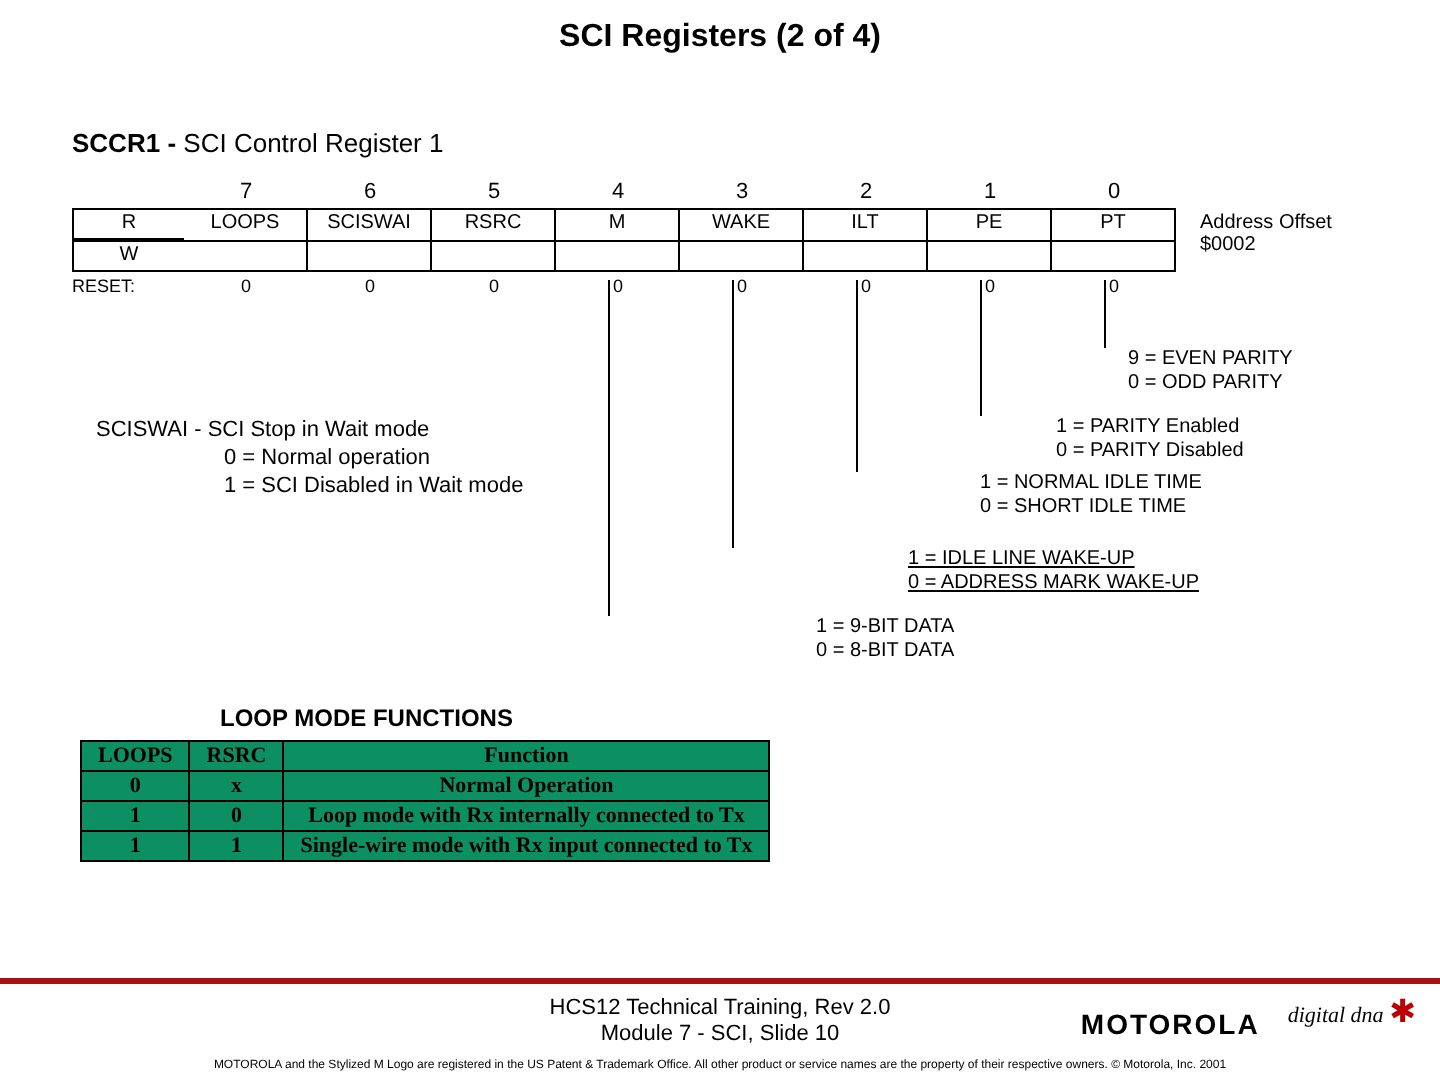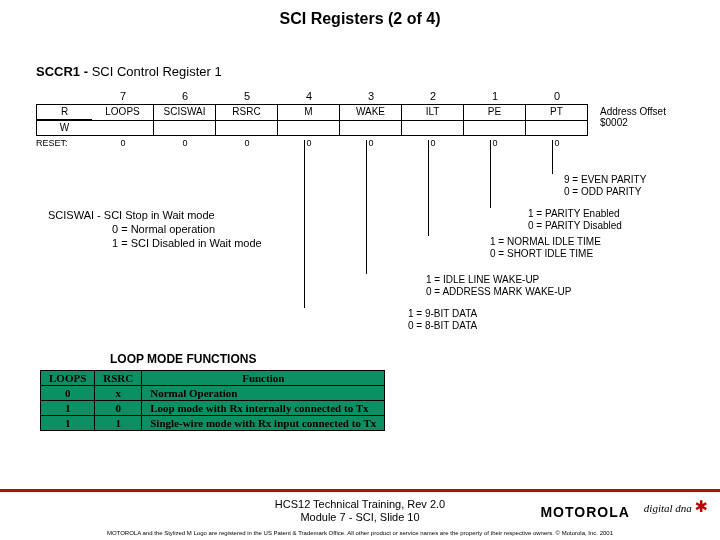--- a/index.html
+++ b/index.html
@@ -86,21 +86,21 @@
 
   .ann {
     position: absolute;
     font-size: 10px;
     line-height: 12px;
     white-space: nowrap;
   }
   .ann-pt { top: 174px; left: 564px; }
   .ann-pe { top: 208px; left: 528px; }
   .ann-ilt { top: 236px; left: 490px; }
-  .ann-wake { top: 274px; left: 426px; }
+  .ann-wake { top: 274px; left: 454px; text-decoration: underline; }
   .ann-m   { top: 308px; left: 408px; }
 
   .sciswai {
     position: absolute;
     top: 208px;
     left: 48px;
     font-size: 11px;
     line-height: 14px;
   }
 
@@ -122,20 +122,21 @@
     position: absolute;
     top: 370px;
     left: 40px;
     border-collapse: collapse;
     font-size: 11px;
     font-family: "Times New Roman", serif;
   }
   table.loop th, table.loop td {
     border: 1px solid #000;
     padding: 1px 8px;
+    text-align: center;
   }
   table.loop th {
     background: #0b8f63;
     color: #000;
     font-weight: bold;
     text-align: center;
   }
   table.loop td { background: #0b8f63; color: #000; }
   table.loop td.c { text-align: center; font-weight: bold; }
   table.loop td.f { font-weight: bold; }

